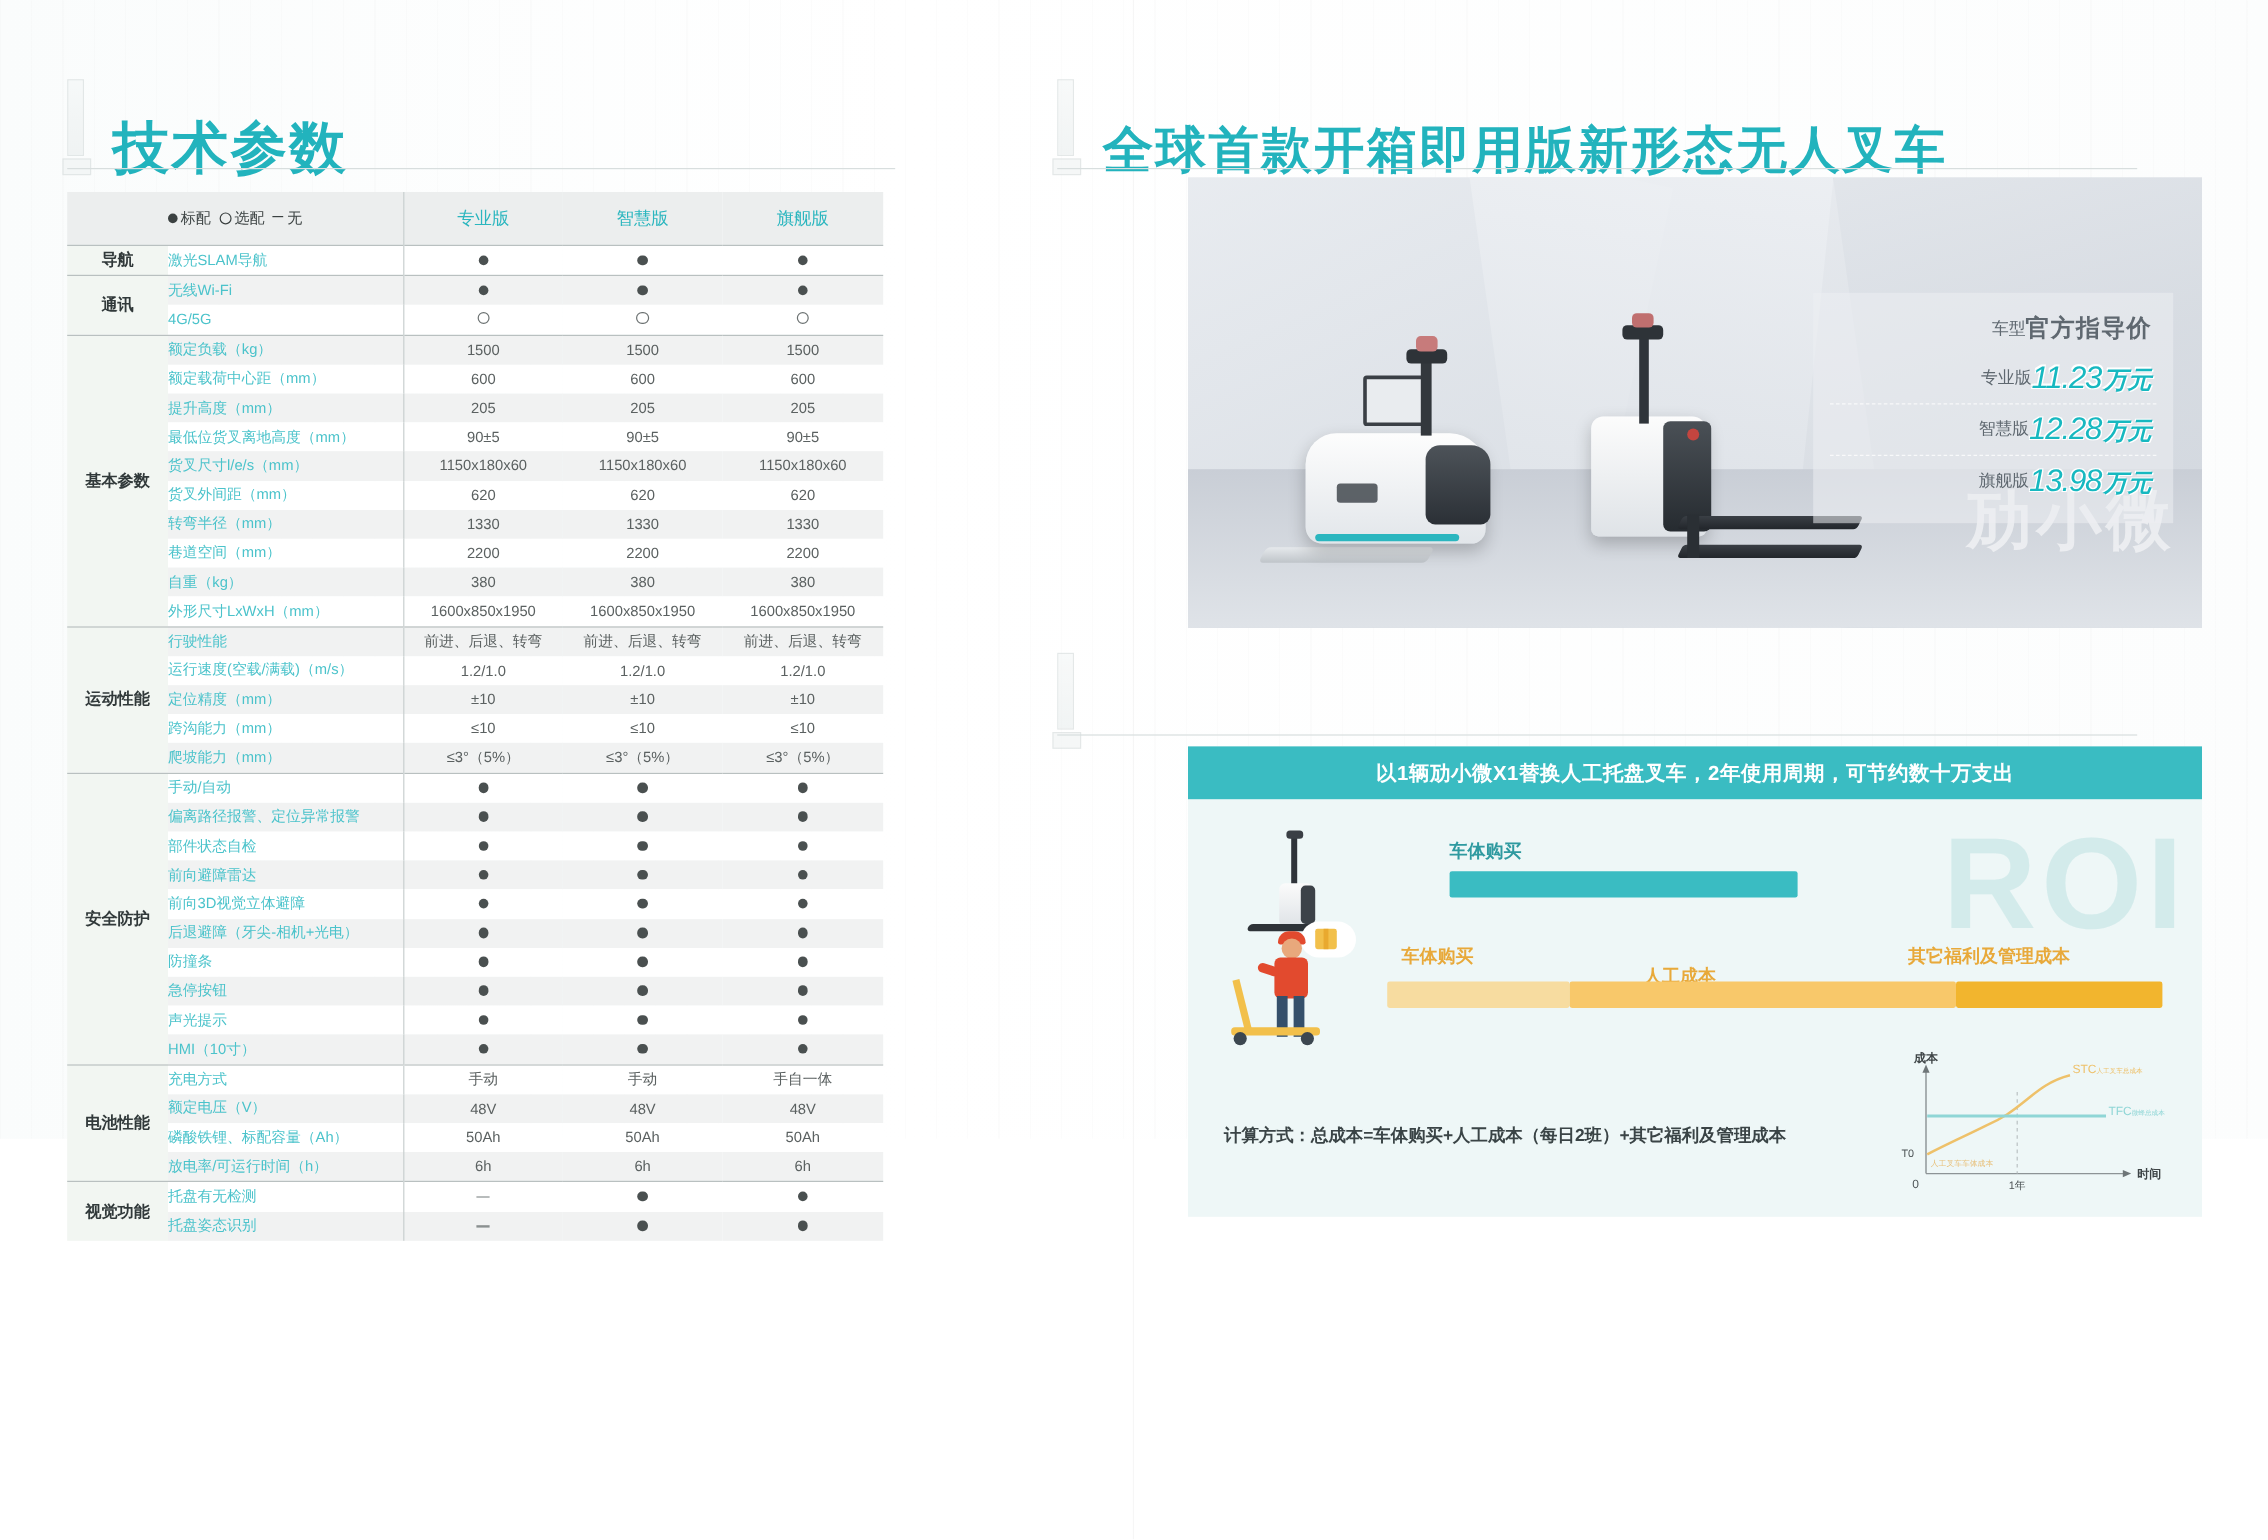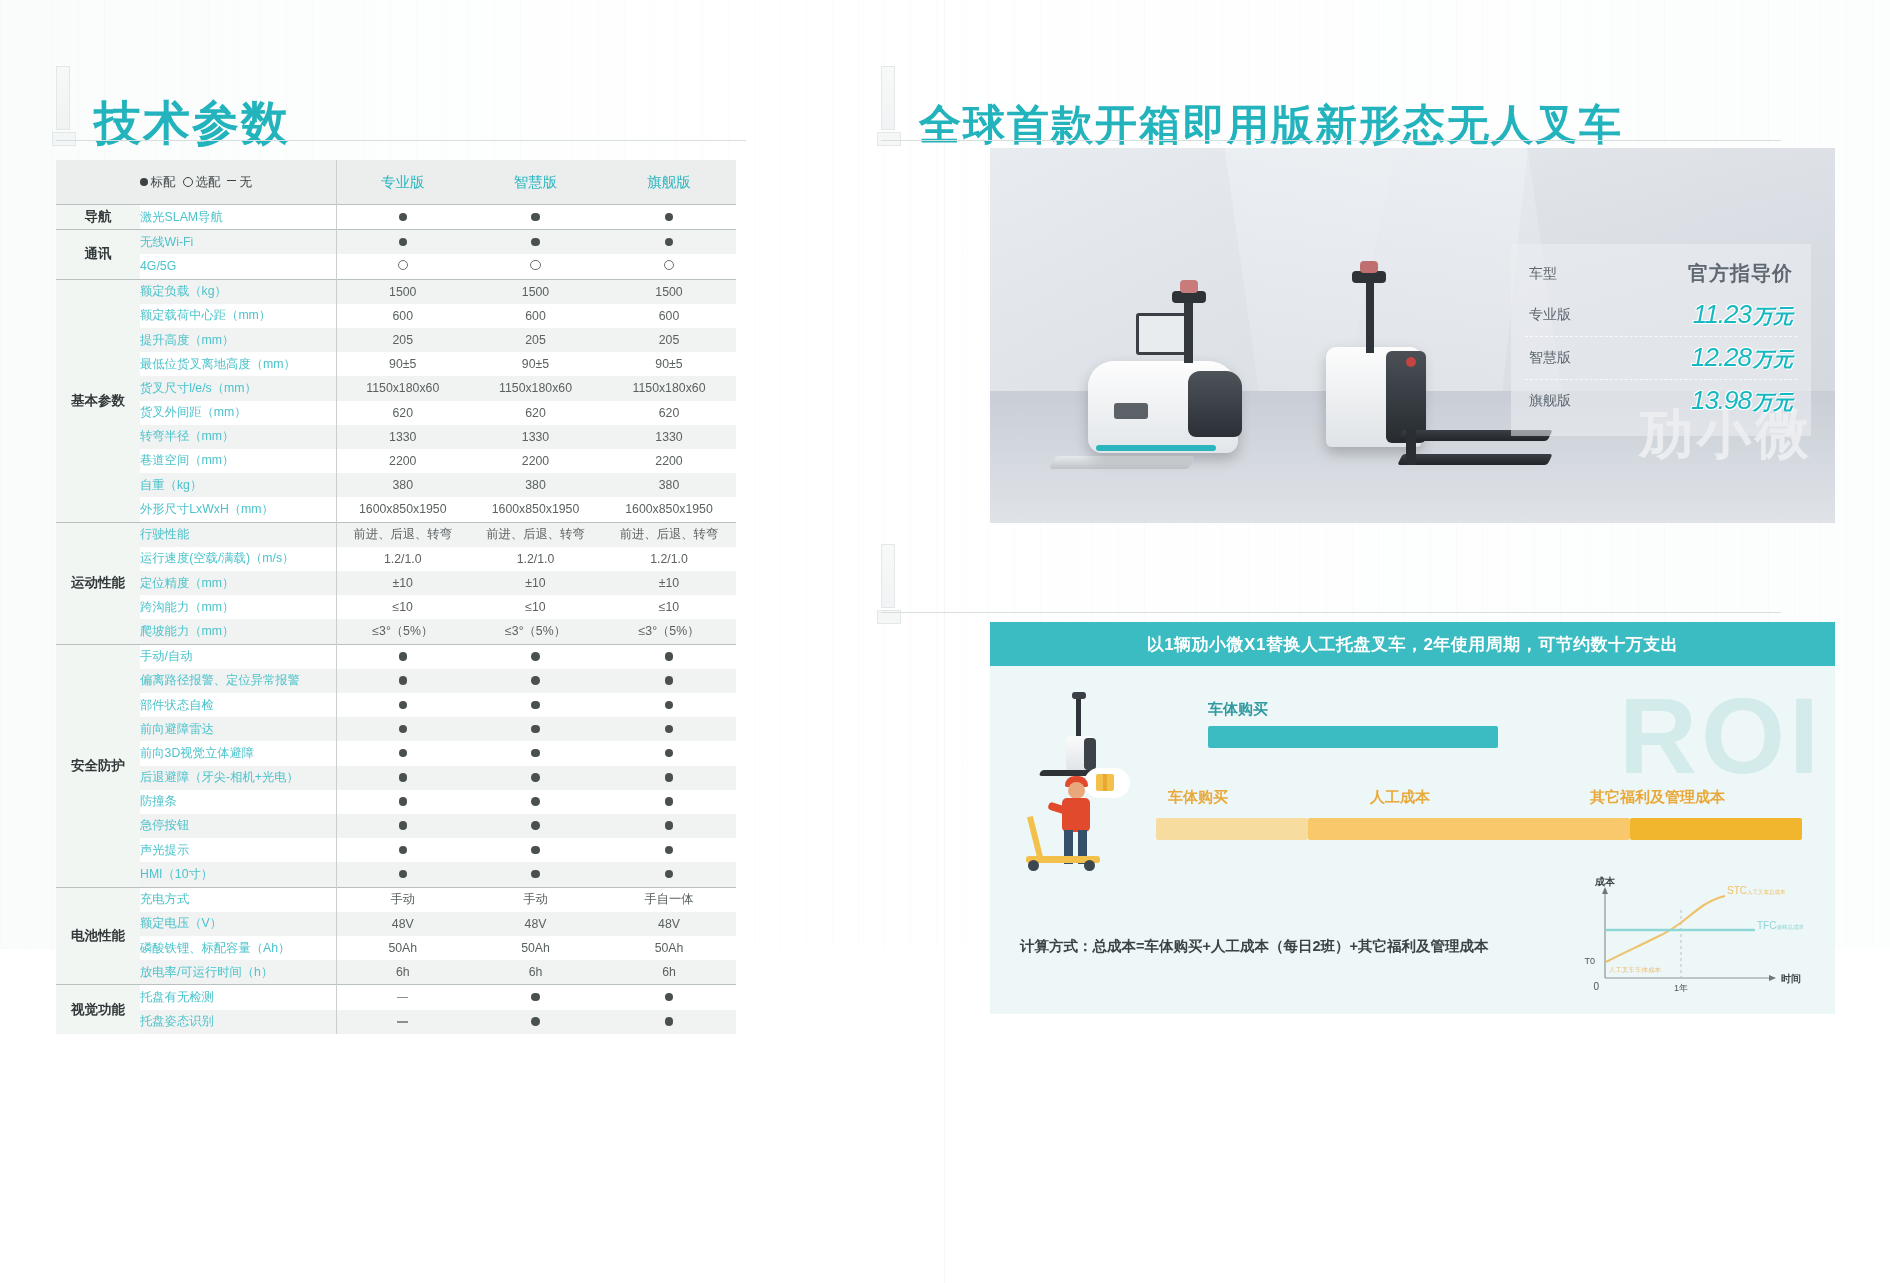--- a/index.html
+++ b/index.html
@@ -104,21 +104,21 @@
   .robotB .forks{position:absolute;left:110px;bottom:22px;width:150px;height:44px;}
   .robotB .forks .f{position:absolute;left:0;width:150px;height:11px;border-radius:3px;
     background:linear-gradient(180deg,#3a3f45,#22262b);transform:skewX(-26deg);}
   .robotB .forks .f1{bottom:30px;}
   .robotB .forks .f2{bottom:6px;}
   .robotB .forks .cross{position:absolute;left:6px;bottom:6px;width:10px;height:36px;background:#2a2f34;}
 
   
   .price-card{position:absolute;right:24px;top:96px;width:300px;
     background:rgba(236,239,243,0.55);padding:10px 0 14px 0;}
-  .price-row{display:flex;align-items:center;justify-content:space-between;
+  .price-row{display:flex;align-items:center;justify-content:flex-end;
     padding:6px 18px;position:relative;}
   .price-row + .price-row:before{content:"";position:absolute;left:14px;right:14px;top:0;
     border-top:1px dashed rgba(255,255,255,0.75);}
   .price-model{font-size:14px;color:#5f6870;}
   .price-head-val{font-size:20px;font-weight:bold;color:#5f6870;letter-spacing:1px;}
   .price-val{font-size:26px;font-weight:normal;font-style:italic;color:#17b8c0;letter-spacing:-1px;
     text-shadow:1px 1px 0 #ffffff,-1px -1px 0 #ffffff,1px -1px 0 #ffffff,-1px 1px 0 #ffffff;}
   .price-unit{font-size:20px;font-weight:bold;font-style:italic;color:#17b8c0;margin-left:2px;
     text-shadow:1px 1px 0 #fff,-1px -1px 0 #fff;}
 
@@ -494,21 +494,21 @@
         <div class="legB"></div>
         <div class="jack">
           <div class="handle"></div>
           <div class="base"></div>
           <div class="w1"></div>
           <div class="w2"></div>
         </div>
       </div>
 
       <div class="bar-label" style="left:178px;top:166px;color:#e8a93a;">车体购买</div>
-      <div class="bar-label" style="left:380px;top:166px;color:#e8a93a;">人工成本</div>
+      <div class="bar-label" style="left:380px;top:182px;color:#e8a93a;">人工成本</div>
       <div class="bar-label" style="left:600px;top:166px;color:#e8a93a;">其它福利及管理成本</div>
 
       <div class="bar" style="left:166px;top:196px;width:152px;background:#f7dca0;"></div>
       <div class="bar" style="left:318px;top:196px;width:322px;background:#f8c86a;"></div>
       <div class="bar" style="left:640px;top:196px;width:172px;background:#f2b52e;"></div>
 
       <div class="calc-text">计算方式：总成本=车体购买+人工成本（每日2班）+其它福利及管理成本</div>
 
       <div class="mini-chart">
         <svg viewBox="0 0 252 126" width="252" height="126">

